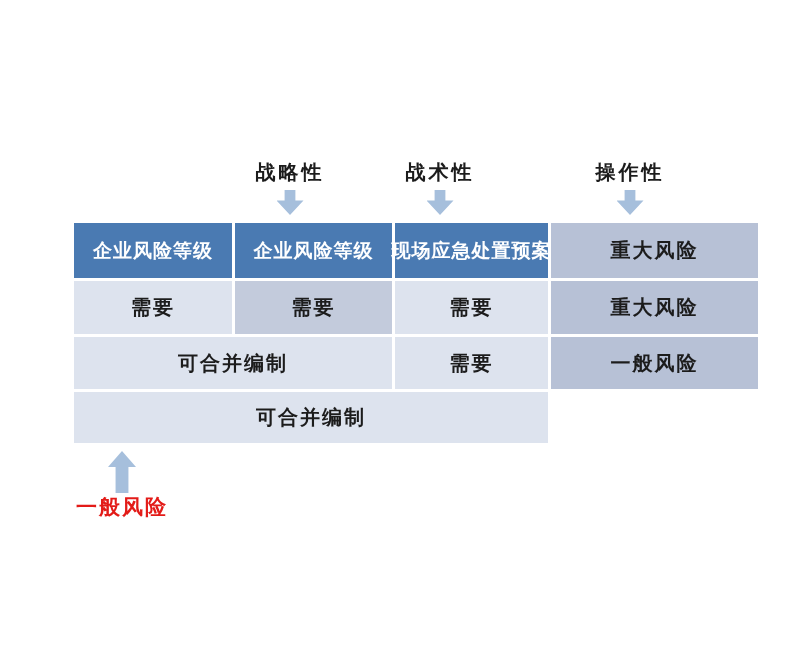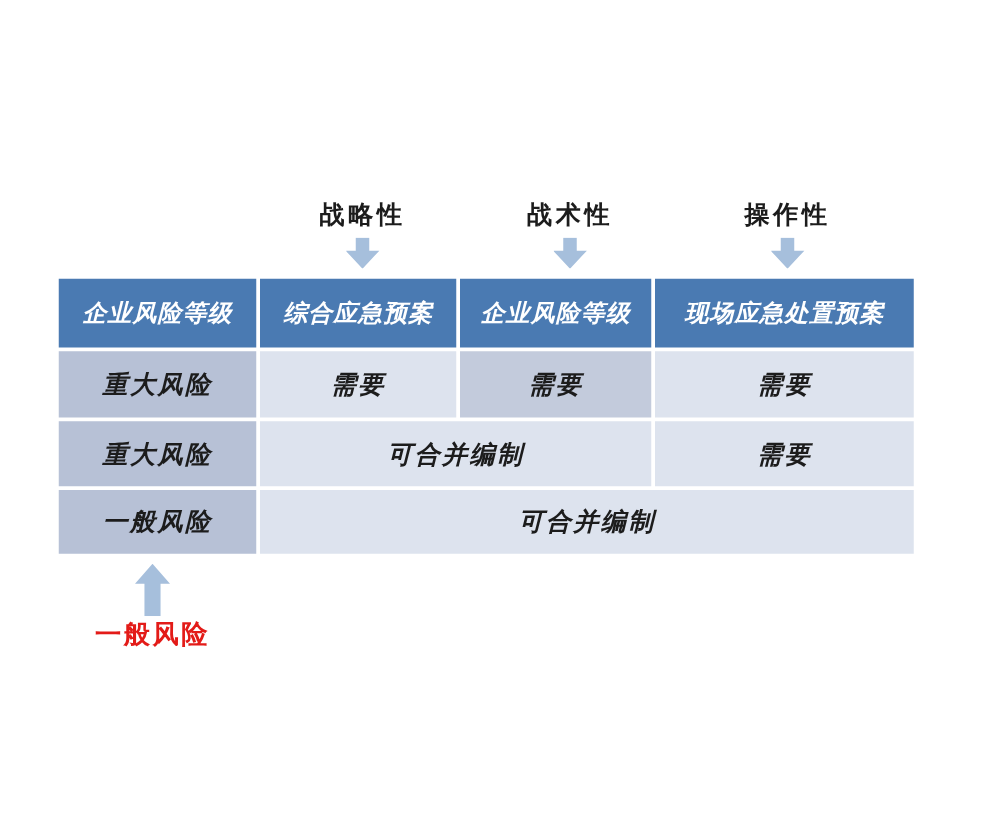--- a/index.html
+++ b/index.html
@@ -37,34 +37,33 @@
     white-space: nowrap;
   }
   .arrow-down {
     margin-top: 4px;
     width: 27px;
     height: 25px;
     background: var(--arrow-fill);
     clip-path: polygon(30% 0, 70% 0, 70% 42%, 100% 42%, 50% 100%, 0 42%, 30% 42%);
   }
   .ann-1 { left: 220px; }
-  .ann-2 { left: 386px; }
+  .ann-2 { left: 370px; }
   .ann-3 { left: 560px; }
 
   
   .risk-table {
     position: absolute;
-    left: 47px;
+    left: 74px;
     top: 223px;
     display: grid;
     grid-template-columns: 158px 157px 153px 207px;
     grid-template-rows: 55px 53px 52px 51px;
     gap: 3px;
     background: var(--grid-line);
-    font-style: italic;
   }
   .cell {
     display: flex;
     align-items: center;
     justify-content: center;
     white-space: nowrap;
   }
   .th {
     background: var(--header-bg);
     color: var(--header-text);
@@ -132,21 +131,20 @@
     <div class="arrow-down"></div>
   </div>
   <div class="annotation ann-3">
     <span class="ann-label">操作性</span>
     <div class="arrow-down"></div>
   </div>
 
   <div class="risk-table">
 
     <div class="cell th">企业风险等级</div>
-    <div class="cell th">综合应急预案</div>
     <div class="cell th">企业风险等级</div>
     <div class="cell th">现场应急处置预案</div>
 
     <div class="cell row-label">重大风险</div>
     <div class="cell light">需要</div>
     <div class="cell dark">需要</div>
     <div class="cell light">需要</div>
 
     <div class="cell row-label">重大风险</div>
     <div class="cell light span-2">可合并编制</div>

